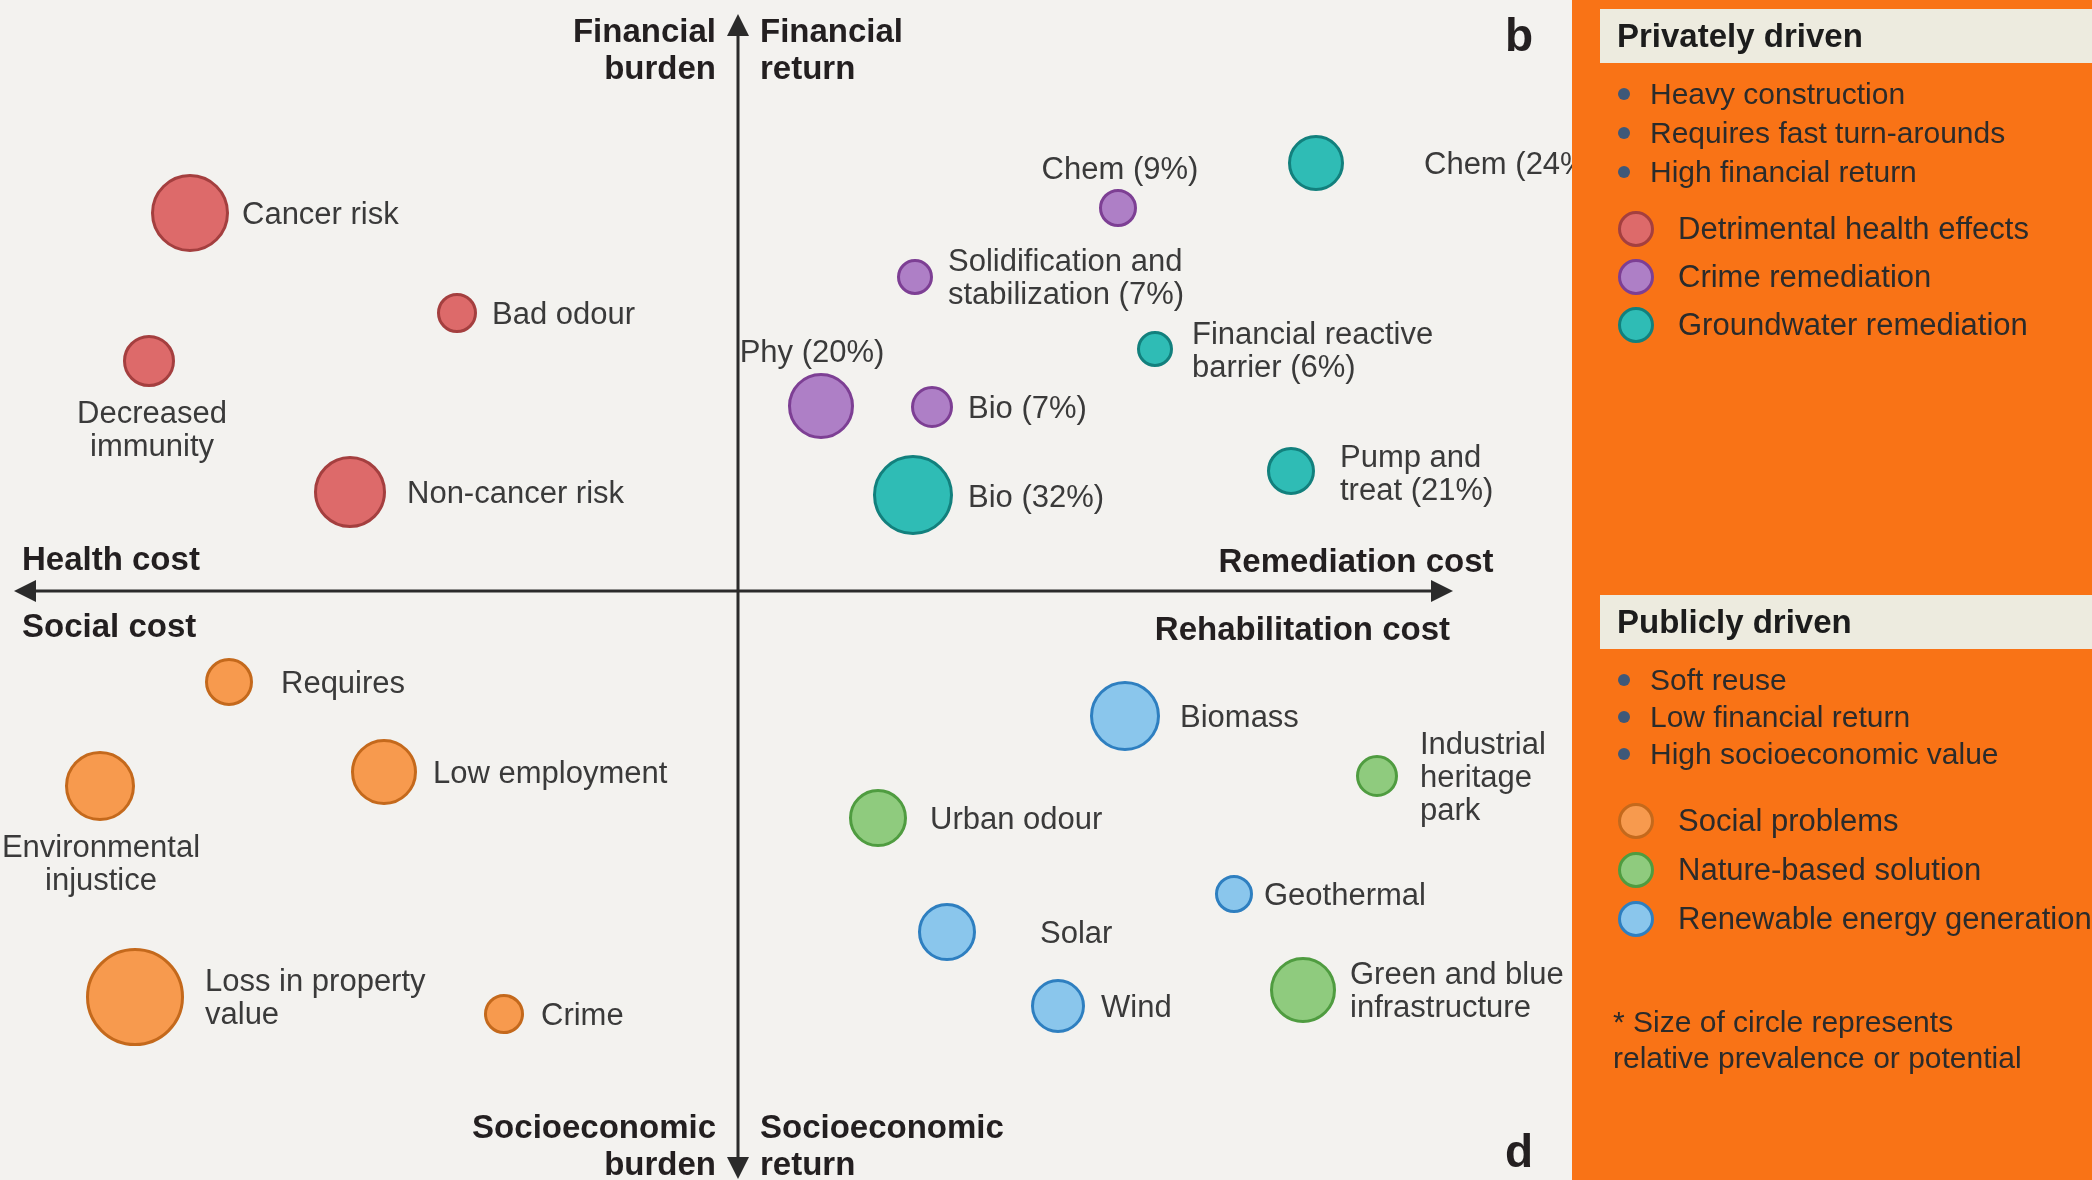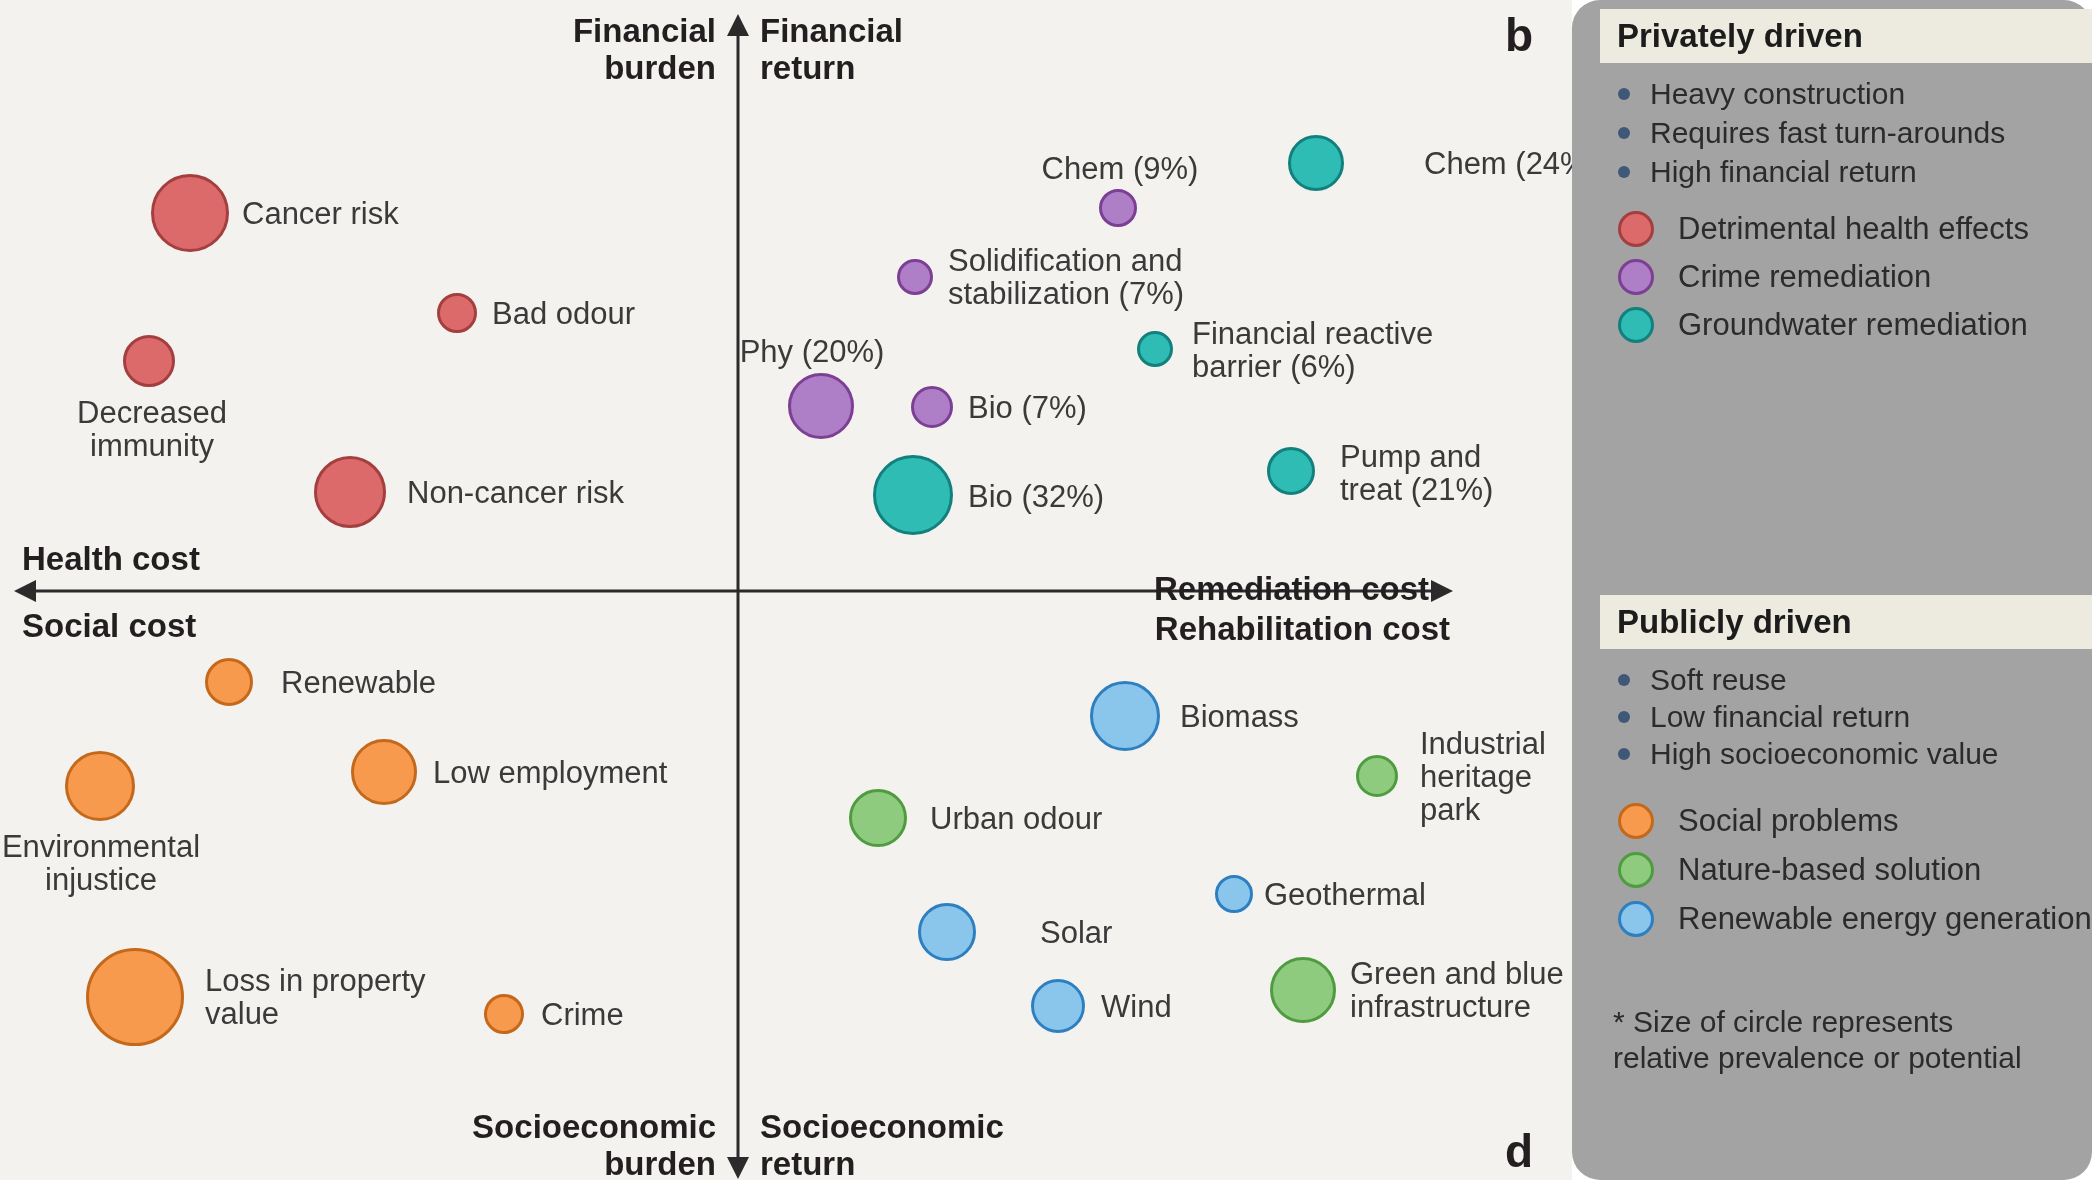--- a/index.html
+++ b/index.html
@@ -25,21 +25,21 @@
     border:3px solid; box-sizing:border-box;
   }
   .bubble-label {
     position:absolute; font-size:31px; line-height:33px;
     color:#3a3a3a; white-space:nowrap;
   }
   .anchor-left          { transform:translateY(-50%); }
   .anchor-center-bottom { transform:translate(-50%,-100%); text-align:center; }
   .anchor-center-top    { transform:translateX(-50%); text-align:center; }
 
-  .sidebar { position:absolute; left:1572px; top:0; width:520px; height:1180px; background:#a3a3a3;border-radius:28px; }
+  .sidebar { position:absolute; left:1572px; top:0; width:520px; height:1180px; background:#f97316; }
   .band {
     position:absolute; left:28px; width:492px; height:54px;
     background:#edebdf;
   }
   .band .title {
     font-weight:bold; font-size:33px; color:#1c1c1c;
     line-height:54px; padding-left:17px;
   }
   .bullets { position:absolute; left:42px; }
   .bullet-row {
@@ -85,21 +85,21 @@
     <div class="axis-label" style="left:460px; top:12px; width:256px; text-align:right;">
       <div>Financial</div>
       <div>burden</div>
     </div>
     <div class="axis-label" style="left:760px; top:12px;">
       <div>Financial</div>
       <div>return</div>
     </div>
     <div class="axis-label" style="left:22px; top:540px;">Health cost</div>
     <div class="axis-label" style="left:22px; top:607px;">Social cost</div>
-    <div class="axis-label" style="left:1154px; top:542px; width:300px; text-align:left;margin-top:28px;">Remediation cost</div>
+    <div class="axis-label" style="left:1206px; top:542px; width:300px; text-align:center;">Remediation cost</div>
     <div class="axis-label" style="left:1140px; top:610px; width:310px; text-align:right;">Rehabilitation cost</div>
     <div class="axis-label" style="left:440px; top:1108px; width:276px; text-align:right;">
       <div>Socioeconomic</div>
       <div>burden</div>
     </div>
     <div class="axis-label" style="left:760px; top:1108px;">
       <div>Socioeconomic</div>
       <div>return</div>
     </div>
 
@@ -154,21 +154,21 @@
         <div class="bubble-label anchor-left" style="left: 968px; top: 496px;">
           <div>Bio (32%)</div>
         </div>
         <div class="bubble" style="left: 1267px; top: 447px; width: 48px; height: 48px; background: rgb(47, 188, 181); border-color: rgb(18, 128, 125);"></div>
         <div class="bubble-label anchor-left" style="left: 1340px; top: 473px;">
           <div>Pump and</div>
           <div>treat (21%)</div>
         </div>
         <div class="bubble" style="left: 205px; top: 658px; width: 48px; height: 48px; background: rgb(247, 154, 78); border-color: rgb(196, 105, 28);"></div>
         <div class="bubble-label anchor-left" style="left: 281px; top: 682px;">
-          <div>Renewable</div>
+          <div>Requires</div>
         </div>
         <div class="bubble" style="left: 351px; top: 739px; width: 66px; height: 66px; background: rgb(247, 154, 78); border-color: rgb(196, 105, 28);"></div>
         <div class="bubble-label anchor-left" style="left: 433px; top: 772px;">
           <div>Low employment</div>
         </div>
         <div class="bubble" style="left: 65px; top: 751px; width: 70px; height: 70px; background: rgb(247, 154, 78); border-color: rgb(196, 105, 28);"></div>
         <div class="bubble-label anchor-center-top" style="left: 101px; top: 830px;">
           <div>Environmental</div>
           <div>injustice</div>
         </div>

